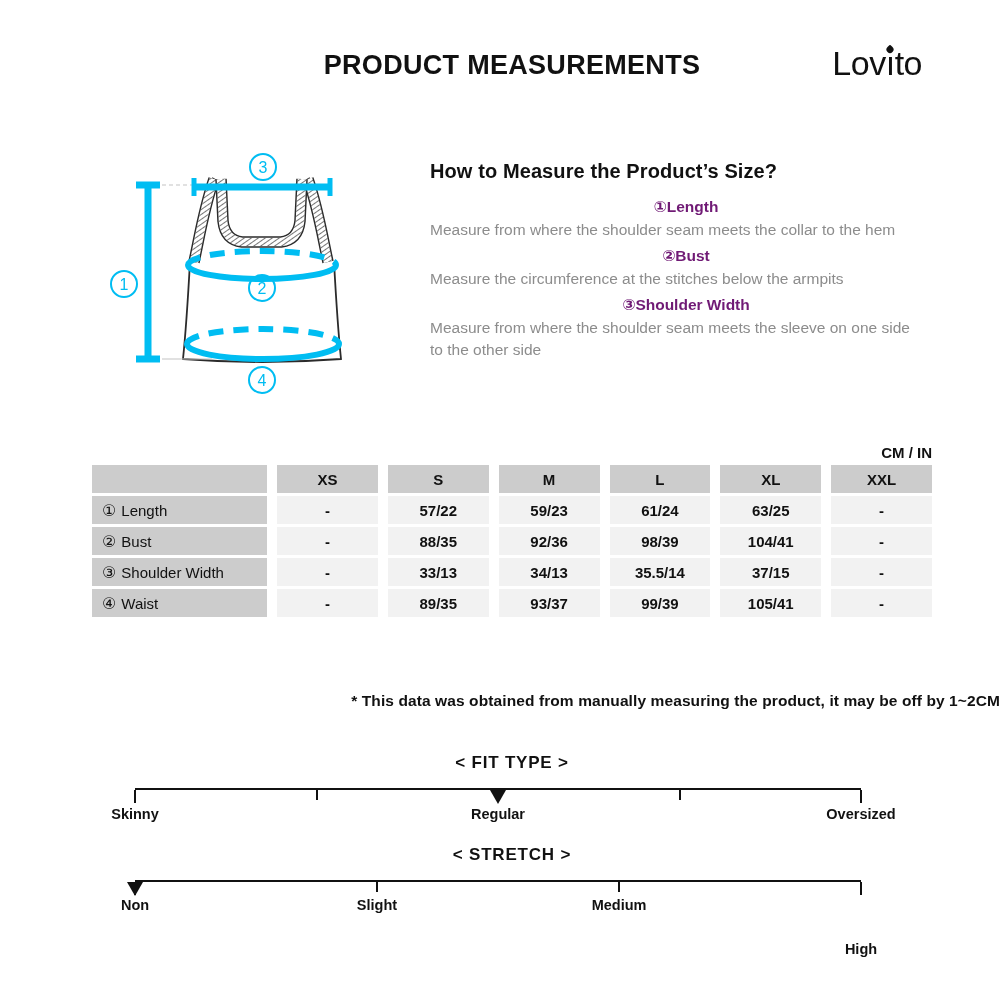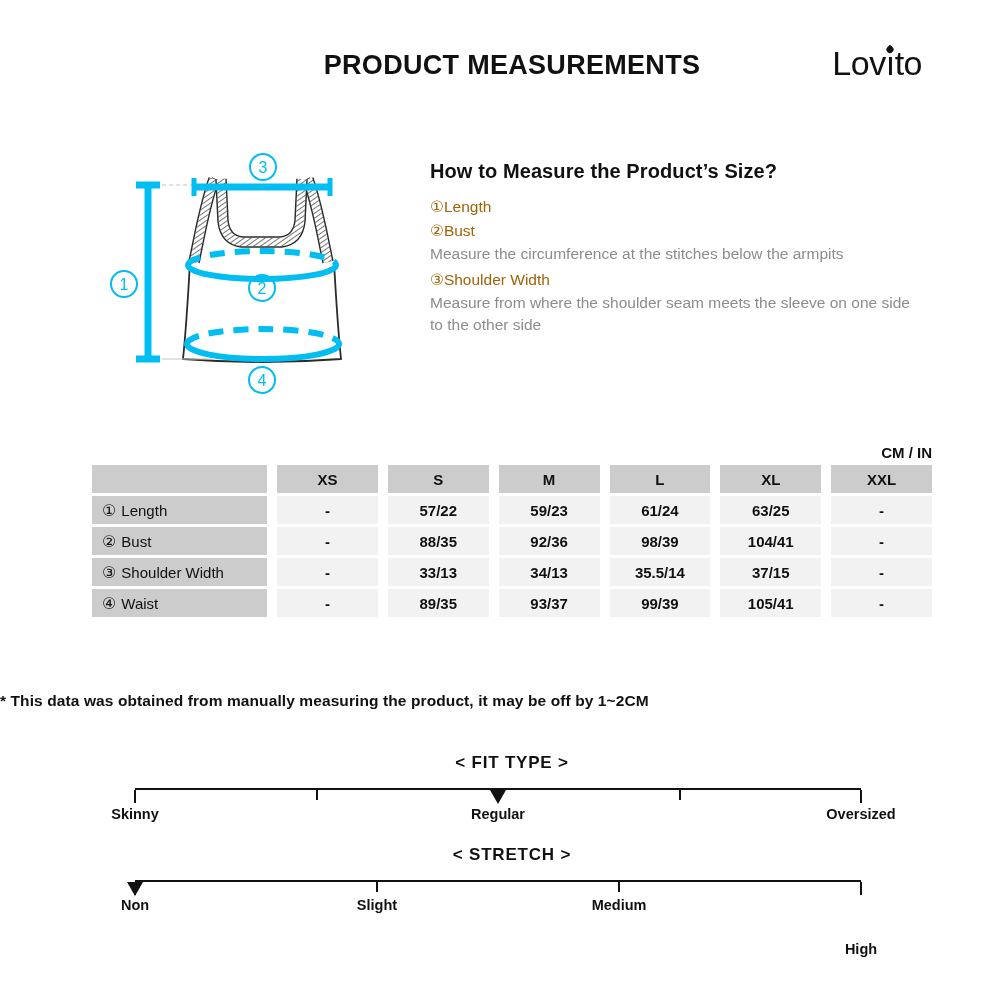--- a/index.html
+++ b/index.html
@@ -14,38 +14,38 @@
   .brand{top:44px;right:78px;font-size:34px;font-weight:normal;letter-spacing:-.5px;}
   .brand .i-stem{position:relative;display:inline-block;}
   .brand .i-stem::before{
     content:"";position:absolute;left:50%;top:2px;width:7px;height:7px;background:#111;
     transform:translateX(-50%) rotate(45deg);border-radius:1px 50% 50% 50%;
   }
 
   
   .howto{left:430px;top:160px;width:512px;}
   .howto-heading{font-size:20px;font-weight:bold;margin:0 0 12px 0;letter-spacing:.1px;}
-  .hm-label{font-size:15.5px;font-weight:normal;line-height:24px;color:#a16207;}
+  .hm-label{font-size:15.5px;font-weight:bold;line-height:24px;color:#701a75;text-align:center;}
   .hm-desc{font-size:15.5px;color:var(--muted-text,#8c8c8c);line-height:22px;margin-bottom:3px;max-width:497px;}
 
   
   .diagram{left:100px;top:148px;width:300px;height:252px;}
   .diagram .cy{stroke:var(--accent,#00bdf2);fill:none;}
   .diagram .marker-num{fill:var(--accent,#00bdf2);font-size:16px;font-family:"Liberation Sans","DejaVu Sans",sans-serif;}
 
   
   .unit-label{top:444px;right:68px;font-size:15px;font-weight:bold;}
   .size-table{left:92px;top:465px;width:840px;display:grid;grid-template-columns:175px repeat(6,1fr);column-gap:10px;row-gap:3px;}
   .cell{height:28px;display:flex;align-items:center;justify-content:center;font-size:15px;font-weight:bold;background:var(--table-cell-bg,#f2f2f2);}
   .cell.head{background:var(--table-header-bg,#cccccc);}
   .cell.rowlabel{background:var(--table-header-bg,#cccccc);justify-content:flex-start;padding-left:10px;font-weight:normal;box-sizing:border-box;}
   .cell.rowlabel .num{margin-right:5px;font-size:16px;}
 
   
-  .note{top:692px;left:0;width:1000px;text-align:left;font-size:15.5px;font-weight:bold;letter-spacing:.1px;}
+  .note{top:692px;left:0;width:1000px;text-align:right;font-size:15.5px;font-weight:bold;letter-spacing:.1px;}
 
   
   .scale-heading{left:0;width:1000px;text-align:center;font-size:17px;font-weight:bold;letter-spacing:.8px;padding-left:12px;}
   .scale-line{left:135px;width:726px;height:2px;background:#111;}
   .tick{position:absolute;top:2px;width:2px;height:10px;background:#111;transform:translateX(-50%);}
   .tick.end{height:13px;}
   .tri-marker{position:absolute;top:2px;width:0;height:0;transform:translateX(-50%);
     border-left:8px solid transparent;border-right:8px solid transparent;border-top:14px solid #111;}
   .scale-labels{left:135px;width:726px;height:20px;}
   .slabel{position:absolute;transform:translateX(-50%);font-size:14.5px;font-weight:bold;white-space:nowrap;}
@@ -122,20 +122,21 @@
     <circle class="cy" cx="162" cy="232" r="13" fill="#fff" stroke-width="2"></circle>
     <text class="marker-num" x="162" y="237.5" text-anchor="middle">4</text>
   </g>
 </svg>
 
 <div class="abs howto">
   <h2 class="howto-heading">How to Measure the Product’s Size?</h2>
 
   <div class="hm-item">
     <div class="hm-label"><span>①</span><span>Length</span></div>
+    <div class="hm-desc">Measure from where the shoulder seam meets the collar to the hem</div>
   </div>
   <div class="hm-item">
     <div class="hm-label"><span>②</span><span>Bust</span></div>
     <div class="hm-desc">Measure the circumference at the stitches below the armpits</div>
   </div>
   <div class="hm-item">
     <div class="hm-label"><span>③</span><span>Shoulder Width</span></div>
     <div class="hm-desc">Measure from where the shoulder seam meets the sleeve on one side to the other side</div>
   </div>
 </div>

